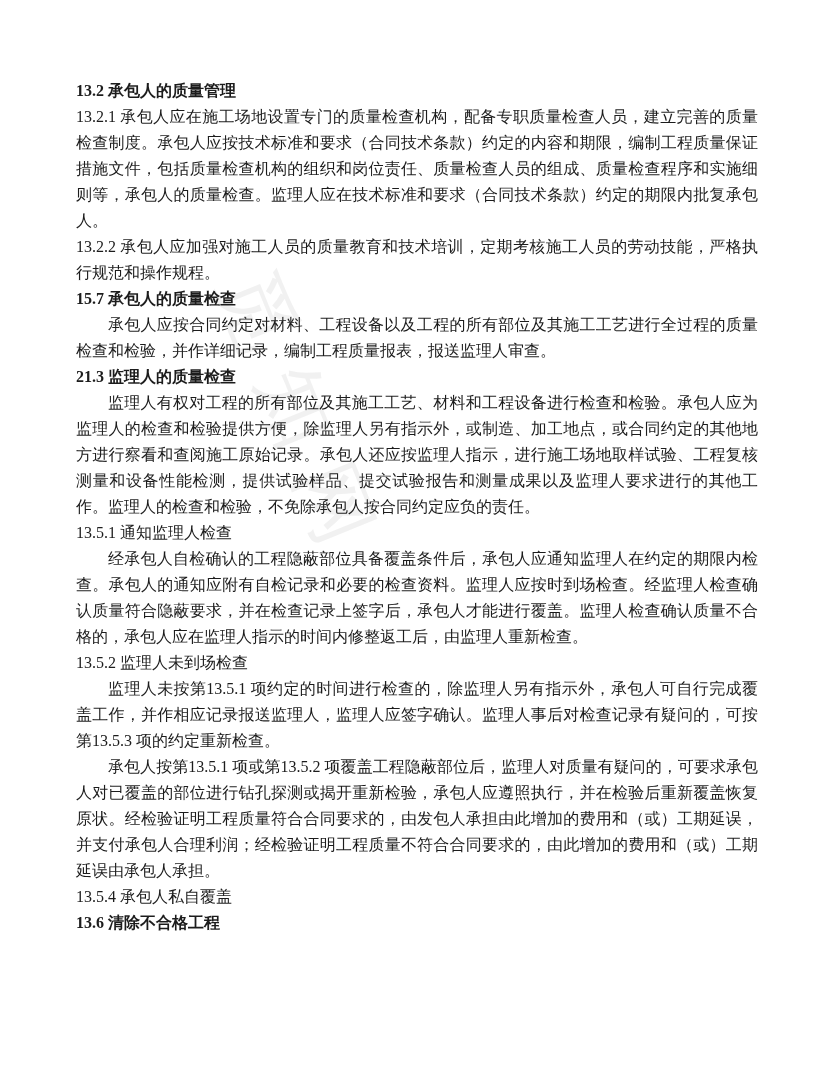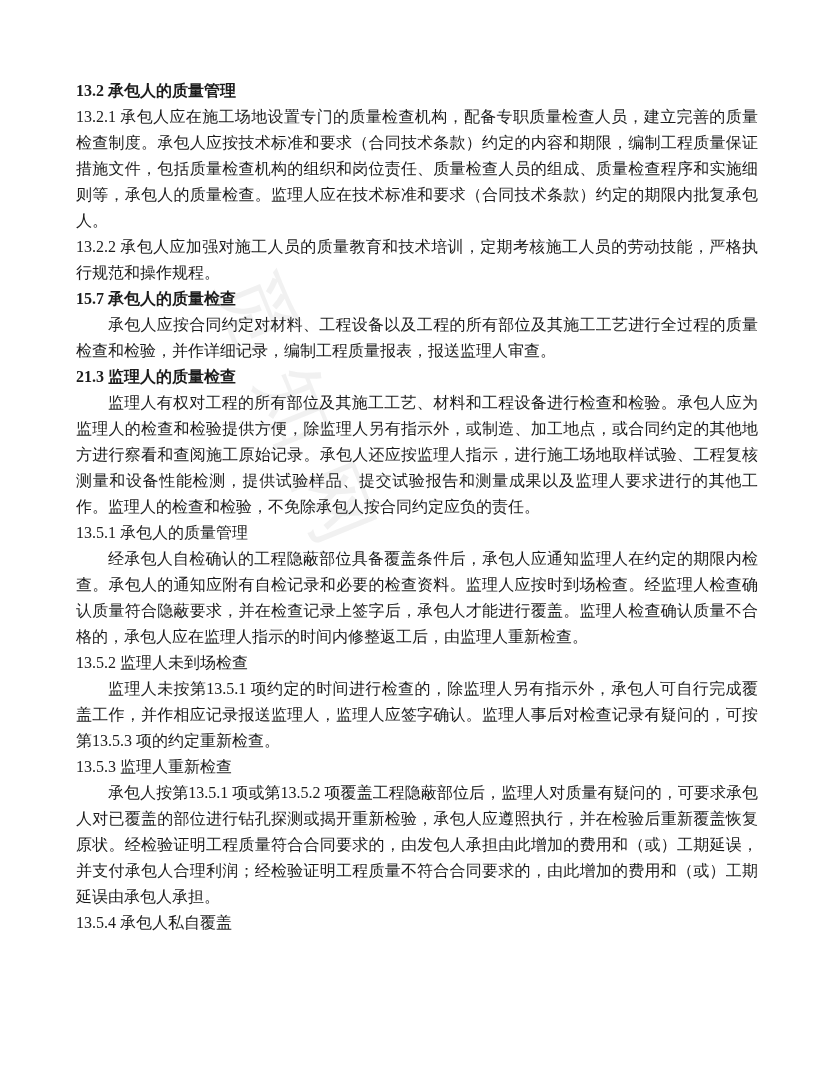--- a/index.html
+++ b/index.html
@@ -52,20 +52,20 @@
 <div class="watermark">觅知网</div>
 
 <div class="page">
   <p class="h">13.2 承包人的质量管理</p>
   <p>13.2.1 承包人应在施工场地设置专门的质量检查机构，配备专职质量检查人员，建立完善的质量检查制度。承包人应按技术标准和要求（合同技术条款）约定的内容和期限，编制工程质量保证措施文件，包括质量检查机构的组织和岗位责任、质量检查人员的组成、质量检查程序和实施细则等，承包人的质量检查。监理人应在技术标准和要求（合同技术条款）约定的期限内批复承包人。</p>
   <p>13.2.2 承包人应加强对施工人员的质量教育和技术培训，定期考核施工人员的劳动技能，严格执行规范和操作规程。</p>
   <p class="h">15.7 承包人的质量检查</p>
   <p class="ind">承包人应按合同约定对材料、工程设备以及工程的所有部位及其施工工艺进行全过程的质量检查和检验，并作详细记录，编制工程质量报表，报送监理人审查。</p>
   <p class="h">21.3 监理人的质量检查</p>
   <p class="ind">监理人有权对工程的所有部位及其施工工艺、材料和工程设备进行检查和检验。承包人应为监理人的检查和检验提供方便，除监理人另有指示外，或制造、加工地点，或合同约定的其他地方进行察看和查阅施工原始记录。承包人还应按监理人指示，进行施工场地取样试验、工程复核测量和设备性能检测，提供试验样品、提交试验报告和测量成果以及监理人要求进行的其他工作。监理人的检查和检验，不免除承包人按合同约定应负的责任。</p>
-  <p>13.5.1 承包人的质量管理</p>
+  <p>13.5.1 通知监理人检查</p>
   <p class="ind">经承包人自检确认的工程隐蔽部位具备覆盖条件后，承包人应通知监理人在约定的期限内检查。承包人的通知应附有自检记录和必要的检查资料。监理人应按时到场检查。经监理人检查确认质量符合隐蔽要求，并在检查记录上签字后，承包人才能进行覆盖。监理人检查确认质量不合格的，承包人应在监理人指示的时间内修整返工后，由监理人重新检查。</p>
   <p>13.5.2 监理人未到场检查</p>
   <p class="ind">监理人未按第13.5.1 项约定的时间进行检查的，除监理人另有指示外，承包人可自行完成覆盖工作，并作相应记录报送监理人，监理人应签字确认。监理人事后对检查记录有疑问的，可按第13.5.3 项的约定重新检查。</p>
-  <p>13.5.3 监理人重新检查</p>
   <p class="ind">承包人按第13.5.1 项或第13.5.2 项覆盖工程隐蔽部位后，监理人对质量有疑问的，可要求承包人对已覆盖的部位进行钻孔探测或揭开重新检验，承包人应遵照执行，并在检验后重新覆盖恢复原状。经检验证明工程质量符合合同要求的，由发包人承担由此增加的费用和（或）工期延误，并支付承包人合理利润；经检验证明工程质量不符合合同要求的，由此增加的费用和（或）工期延误由承包人承担。</p>
   <p>13.5.4 承包人私自覆盖</p>
+  <p class="h">13.6 清除不合格工程</p>
 </div>
 
 </body></html>

